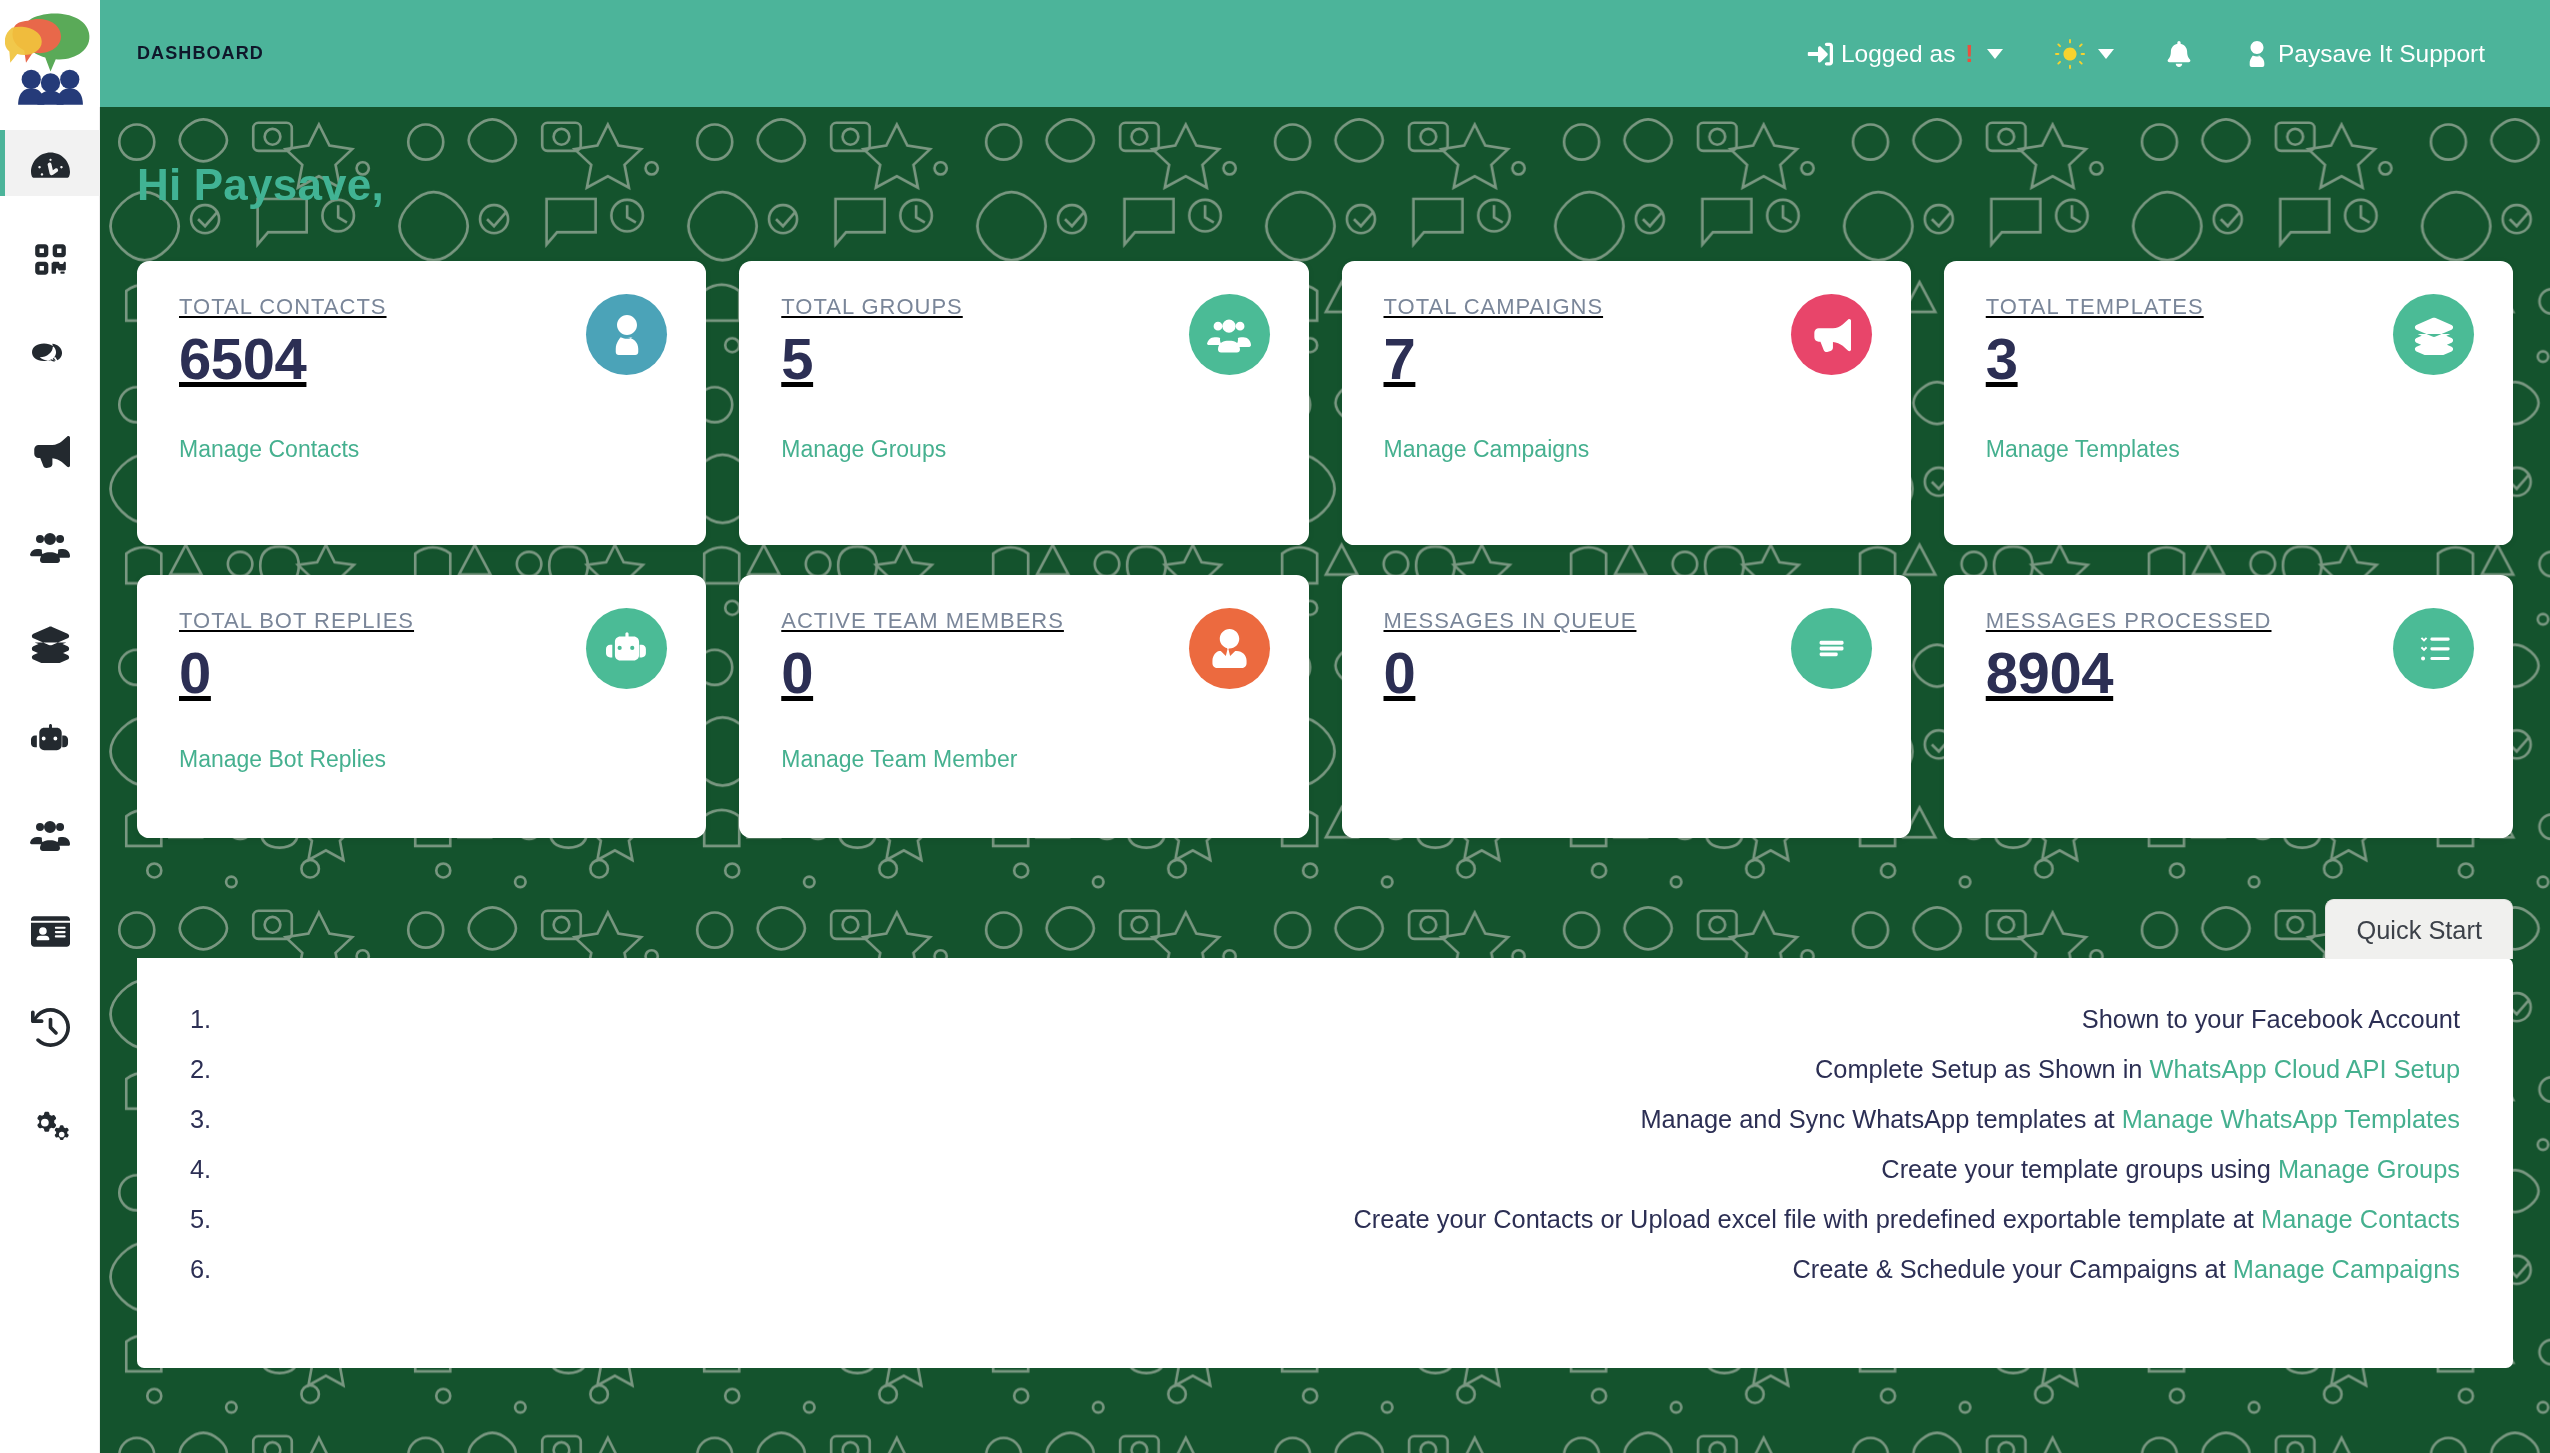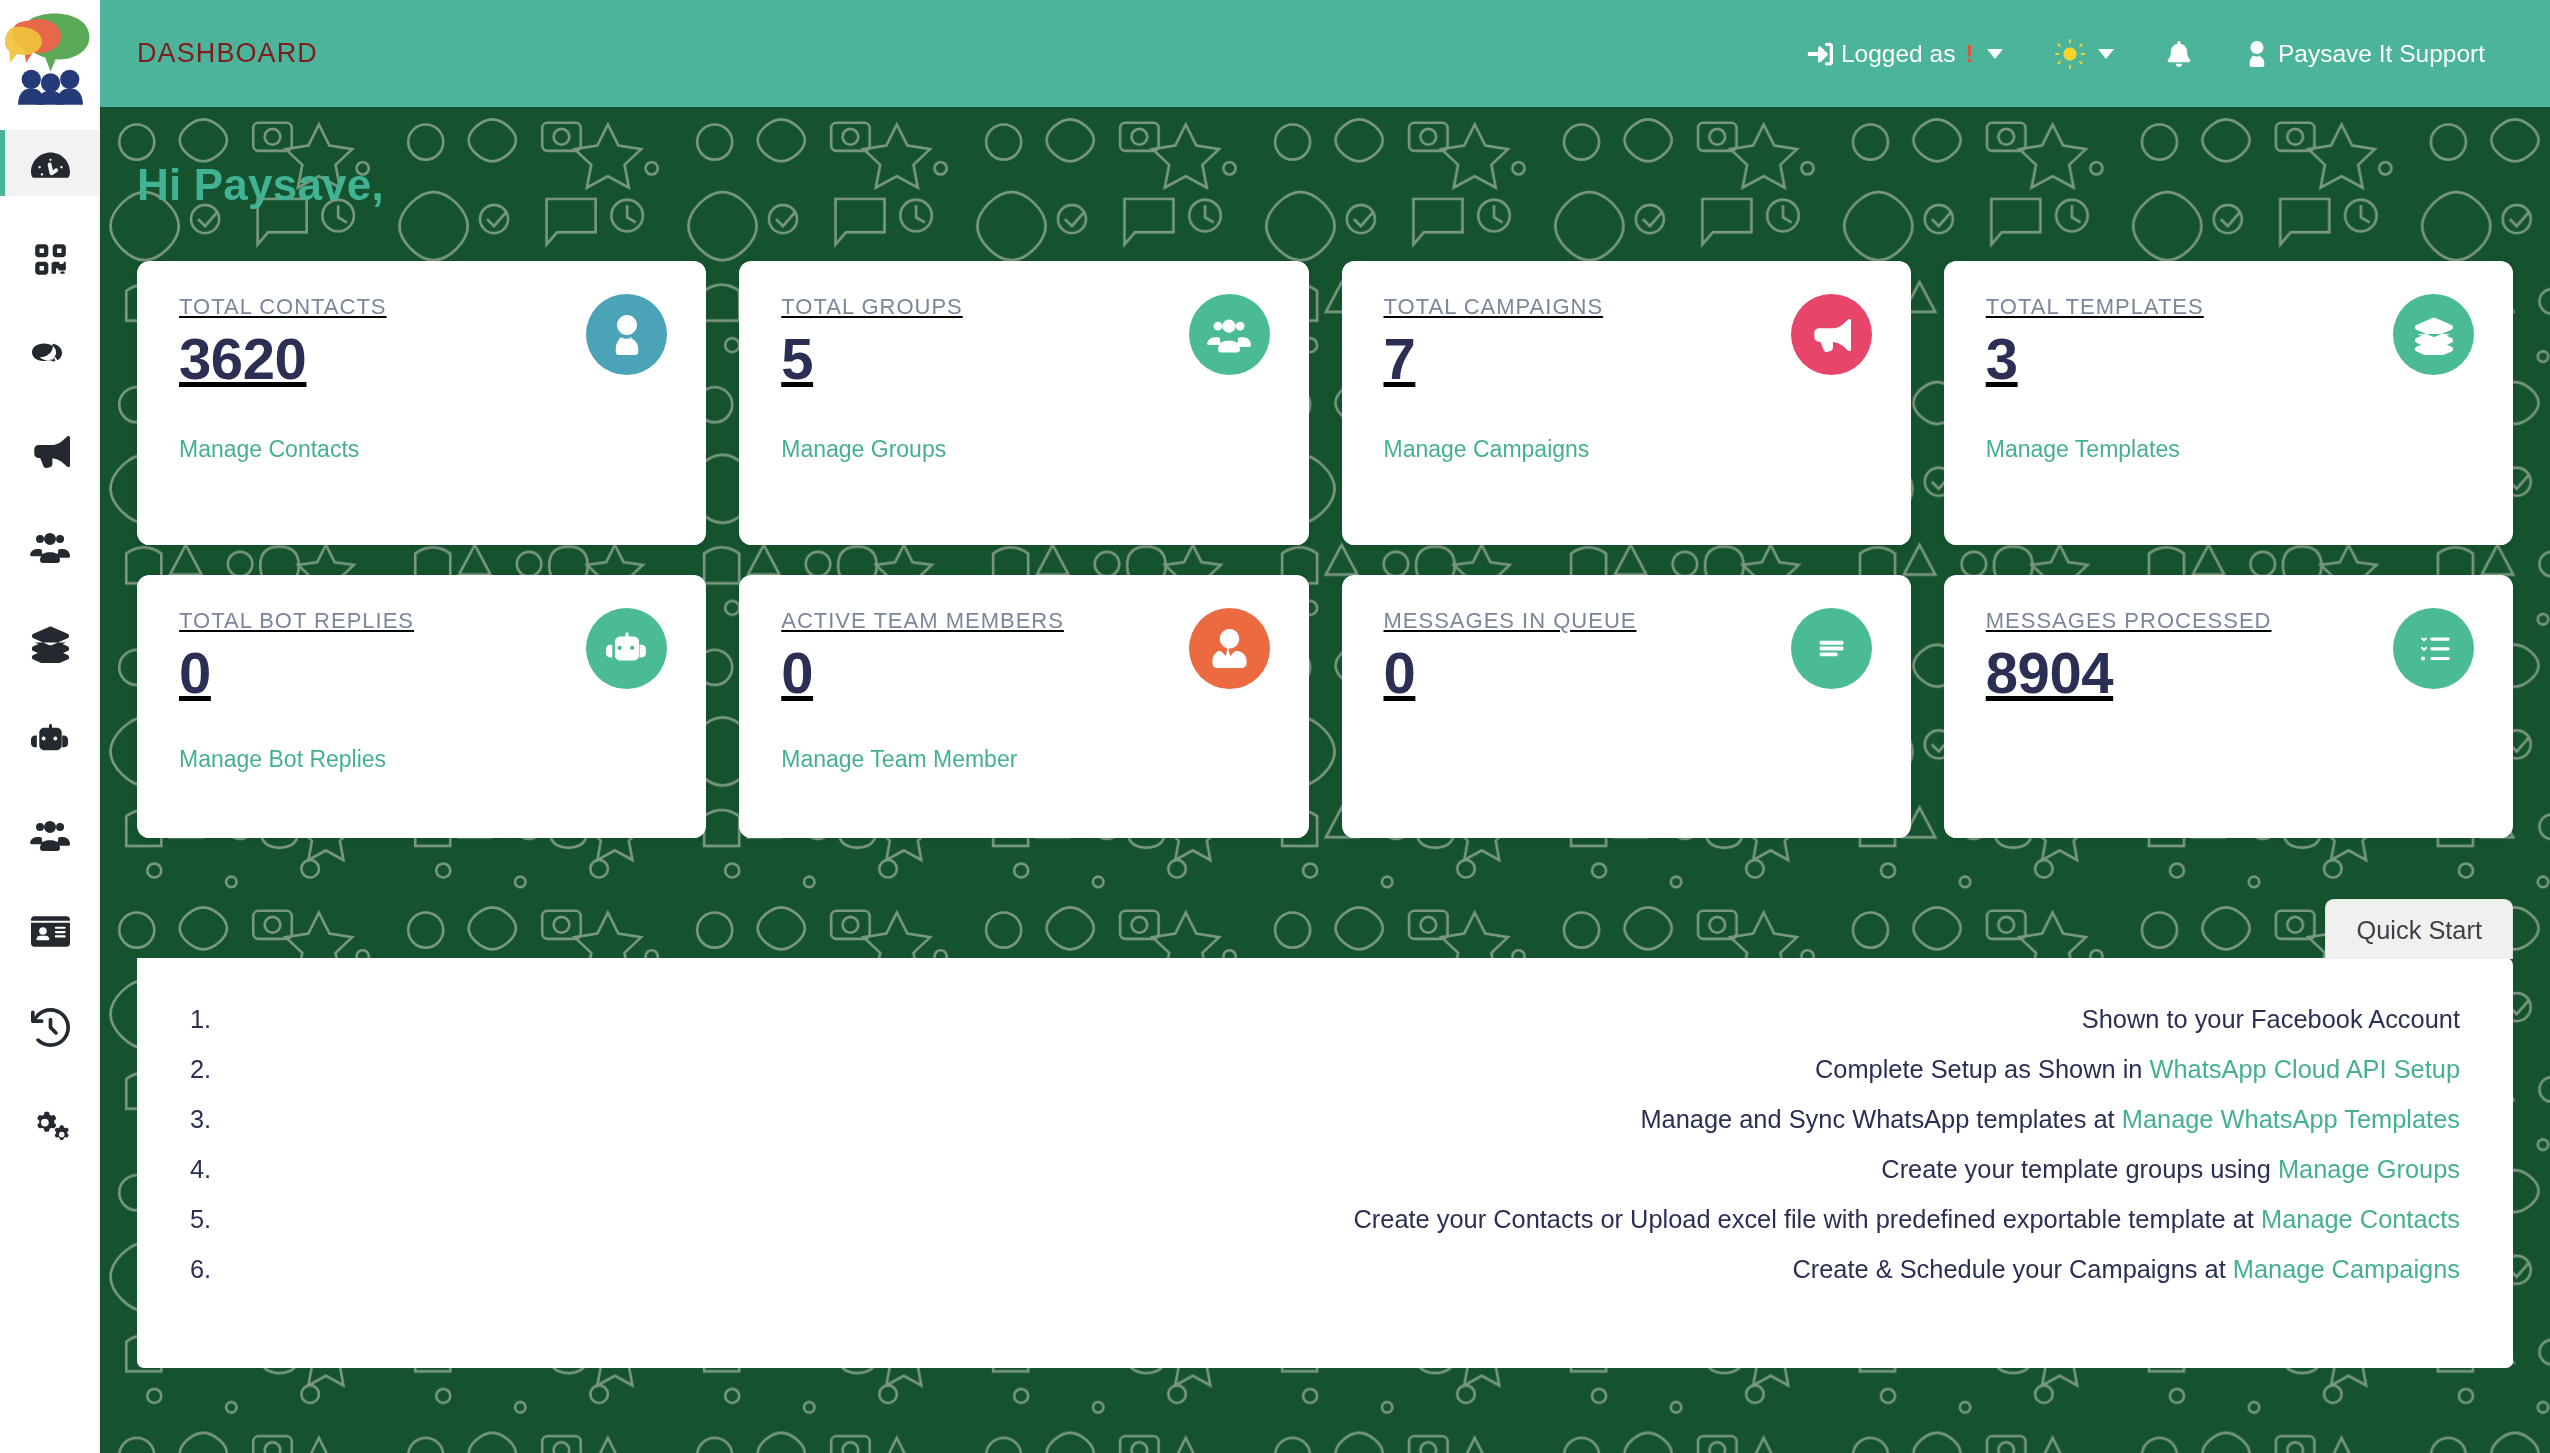--- a/index.html
+++ b/index.html
@@ -26,24 +26,24 @@
   }
   .logo-svg { width: 91px; height: 102px; display: block; }
 
   .topbar-green {
     flex: 1 1 auto; height: 107px;
     background: #4cb49a;
     display: flex; align-items: center;
     padding: 0 39px 0 37px;
   }
   .app-title {
-    color: #7f1d1d;
-    font-size: 27px;
+    color: #0f172a;
+    font-size: 18px;
     letter-spacing: 1.1px;
-    font-weight: 400;
+    font-weight: 700;
   }
   .topbar-right {
     margin-left: auto;
     display: flex; align-items: center;
     gap: 0px;
     color: #ffffff;
   }
   .tb-item {
     display: flex; align-items: center;
     gap: 8px;
@@ -372,21 +372,21 @@
     </defs>
     <rect width="2798" height="1538" fill="url(#dp)"></rect>
   </svg>
 
   <h1 class="greeting">Hi Paysave,</h1>
 
   <section class="grid">
 
     <div class="card">
       <div class="card-label">TOTAL CONTACTS</div>
-      <div class="card-value">3620</div>
+      <div class="card-value">6504</div>
       <a class="card-link">Manage Contacts</a>
       <div class="card-icon" style="background:#4ba3b8">
         <svg width="40" height="40" viewBox="0 0 448 512">
           <path d="M224 256c70 0 128-57 128-128S294 0 224 0 96 58 96 128s58 128 128 128zm89 32h-17c-22 10-45 16-72 16s-50-6-72-16h-17C144 288 80 352 80 431v42c0 21 17 39 38 39h212c21 0 38-18 38-39v-42c0-79-64-143-143-143z"></path>
         </svg>
       </div>
     </div>
 
     <div class="card">
       <div class="card-label">TOTAL GROUPS</div>

